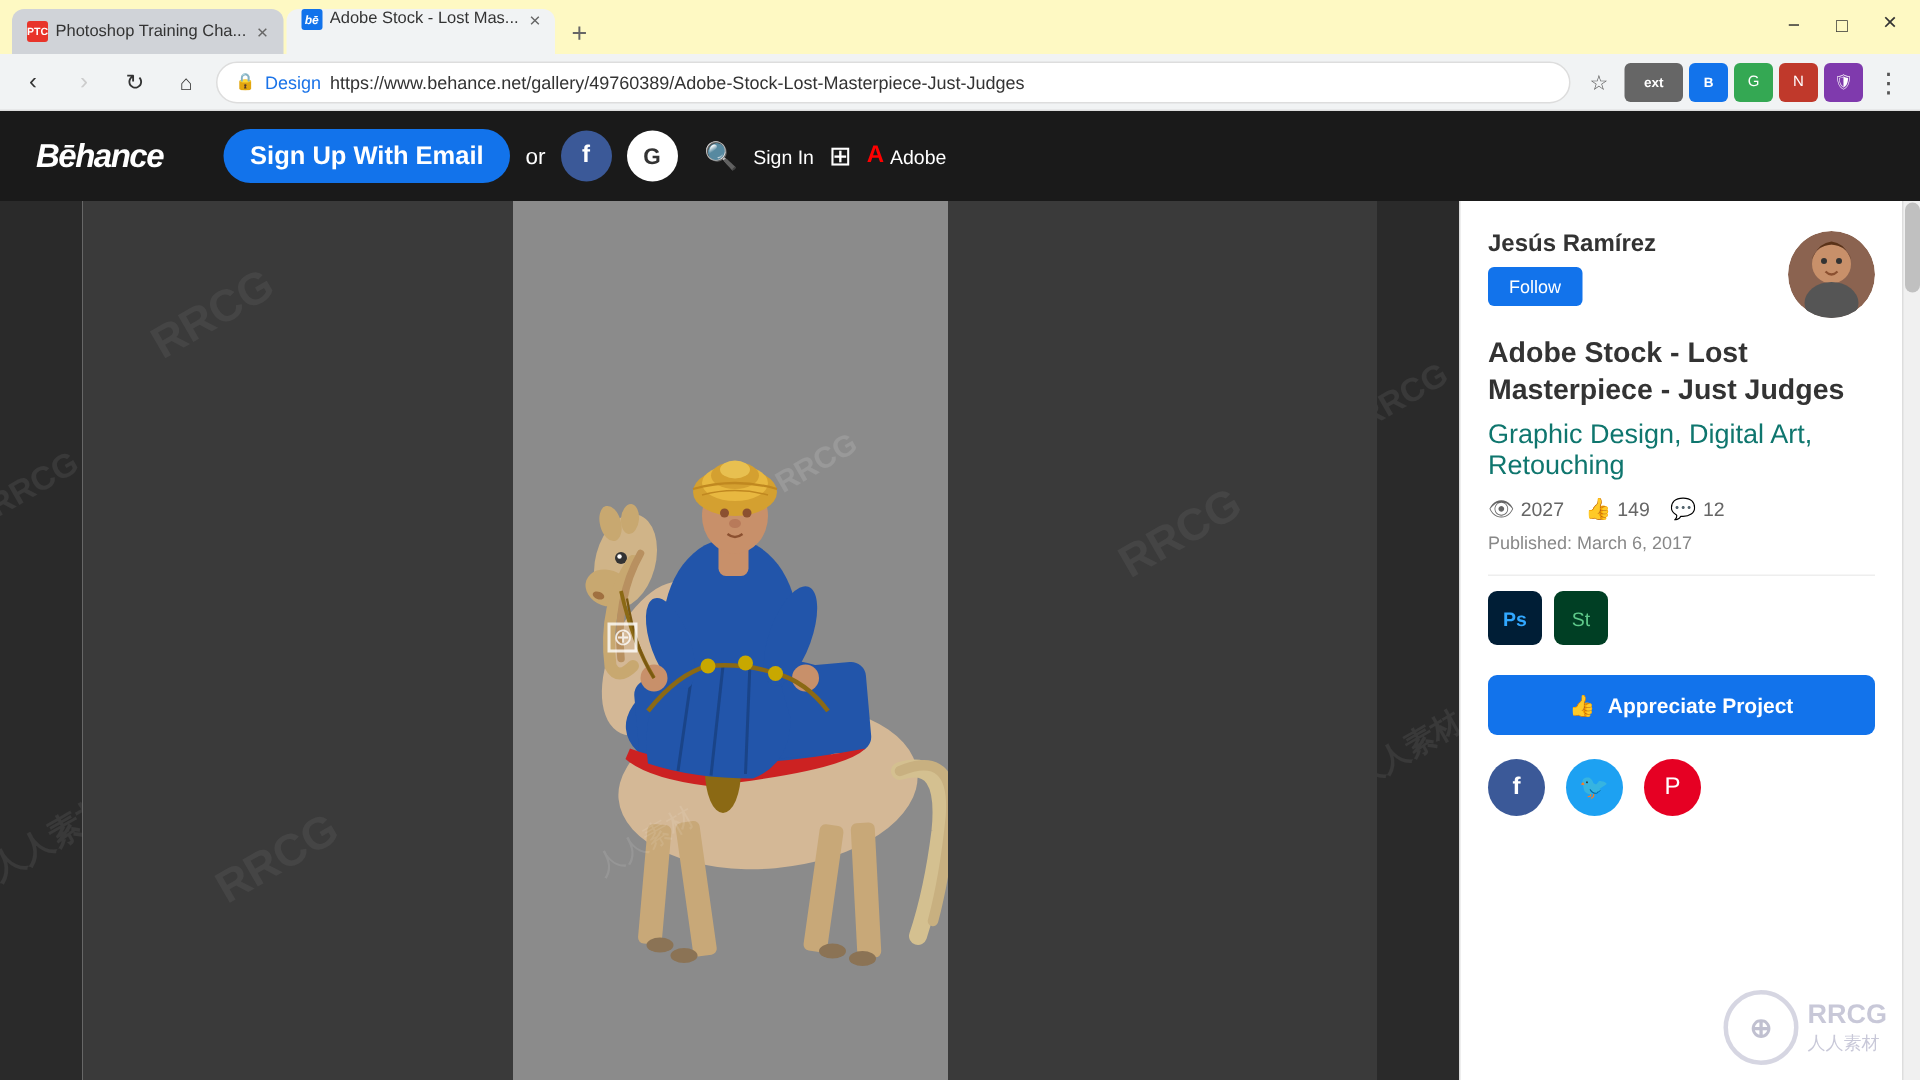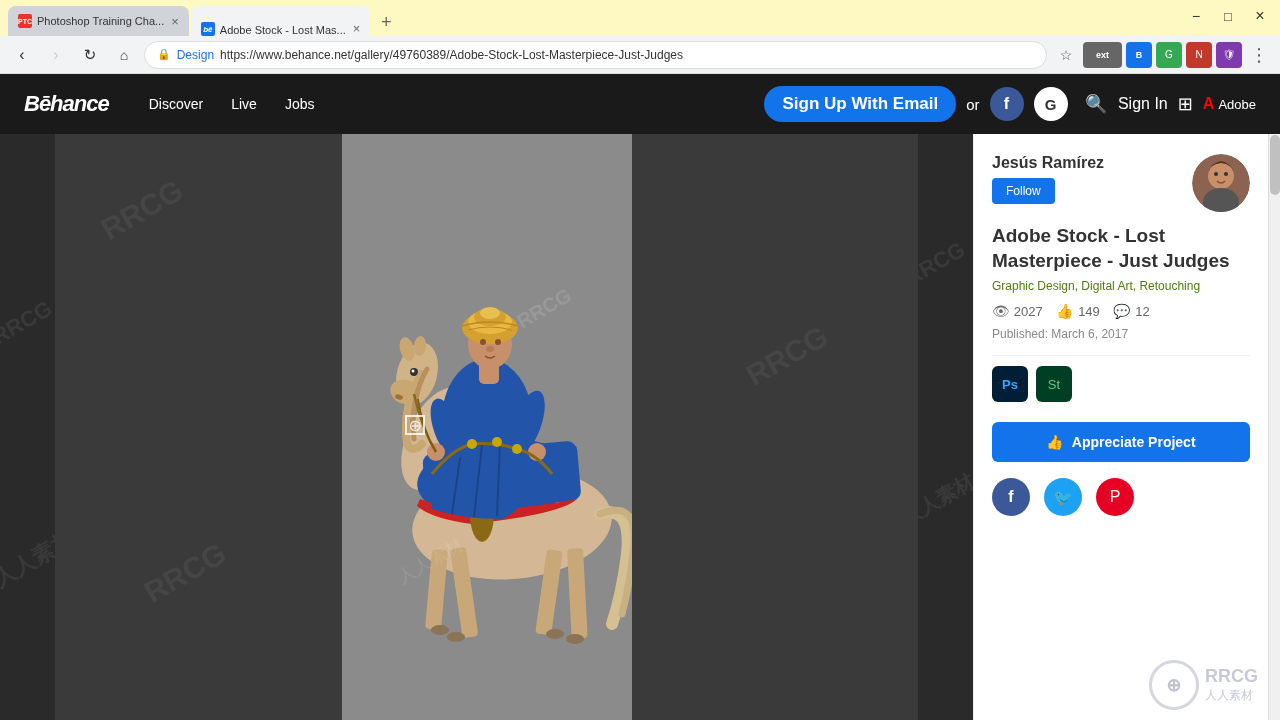--- a/index.html
+++ b/index.html
@@ -11,21 +11,21 @@
 <div>
 
   <div style="display:flex; align-items:flex-end; height:36px; background:#fef9c3; padding:0 8px; gap:2px; position:relative;">
 
     <div style="display:flex; align-items:center; height:30px; background:#d0d3d8; border-radius:8px 8px 0 0; padding:0 10px; font-size:11px; color:#333; gap:5px; max-width:195px; cursor:pointer;">
       <div style="width:14px; height:14px; border-radius:2px; background:#e8342a; display:flex; align-items:center; justify-content:center; font-size:7px; color:white; font-weight:bold; flex-shrink:0;">PTC</div>
       <span style="overflow:hidden; text-overflow:ellipsis; white-space:nowrap;">Photoshop Training Cha...</span>
       <span style="margin-left:2px; color:#666; font-size:13px; cursor:pointer; flex-shrink:0;">×</span>
     </div>
 
-    <div style="display:flex; align-items:flex-end; height:30px; background:#f1f3f4; border-radius:8px 8px 0 0; padding:0 10px; font-size:11px; color:#333; gap:5px; max-width:195px; cursor:pointer;">
+    <div style="display:flex; align-items:flex-start; height:30px; background:#f1f3f4; border-radius:8px 8px 0 0; padding:0 10px; font-size:11px; color:#333; gap:5px; max-width:195px; cursor:pointer;">
       <div style="width:14px; height:14px; border-radius:2px; background:#1273eb; display:flex; align-items:center; justify-content:center; font-size:8px; color:white; font-weight:bold; flex-shrink:0; font-style:italic;">bē</div>
       <span style="overflow:hidden; text-overflow:ellipsis; white-space:nowrap;">Adobe Stock - Lost Mas...</span>
       <span style="margin-left:2px; color:#666; font-size:13px; cursor:pointer; flex-shrink:0;">×</span>
     </div>
     <div style="width:28px; height:28px; display:flex; align-items:center; justify-content:center; cursor:pointer; color:#666; font-size:18px; border-radius:50%;">+</div>
 
     <div style="position:absolute; right:8px; top:4px; display:flex; gap:8px; align-items:center;">
       <div style="width:24px; height:24px; display:flex; align-items:center; justify-content:center; cursor:pointer; font-size:14px; color:#333; border-radius:4px;">
         <span>−</span>
       </div>
@@ -57,32 +57,27 @@
       <div style="width:26px; height:26px; background:#7f3aad; border-radius:4px; display:flex; align-items:center; justify-content:center; cursor:pointer; color:white; font-size:10px;">🛡</div>
       <div style="width:26px; height:26px; display:flex; align-items:center; justify-content:center; cursor:pointer; color:#555; font-size:18px;">⋮</div>
     </div>
   </div>
 </div>
 
 <div style="display:flex; align-items:center; height:60px; background:#1a1a1a; padding:0 24px; gap:0;">
   <div style="color:#fff; font-size:22px; font-weight:bold; letter-spacing:-1px; margin-right:40px; font-style:italic;">
     <span>Bēhance</span>
   </div>
-  <div style="display:flex; gap:28px; align-items:center; flex:1;">
-    <span style="color:#fff; font-size:14px; cursor:pointer;">Discover</span>
-    <span style="color:#fff; font-size:14px; cursor:pointer;">Live</span>
-    <span style="color:#fff; font-size:14px; cursor:pointer;">Jobs</span>
-  </div>
   <div style="display:flex; align-items:center; gap:10px;">
     <button style="background:#1273eb; color:#fff; border:none; border-radius:20px; padding:8px 18px; font-size:17px; cursor:pointer; font-weight:bold;">Sign Up With Email</button>
     <span style="color:#fff; font-size:15px;">or</span>
     <div style="width:34px; height:34px; border-radius:50%; background:#3b5998; color:#fff; display:flex; align-items:center; justify-content:center; cursor:pointer; font-size:16px; font-weight:bold;">f</div>
     <div style="width:34px; height:34px; border-radius:50%; background:#fff; color:#333; display:flex; align-items:center; justify-content:center; cursor:pointer; font-size:15px; font-weight:bold;">G</div>
     <div style="color:#fff; font-size:18px; cursor:pointer; margin-left:8px;">🔍</div>
-    <span style="color:#fff; font-size:16px; cursor:pointer;">Sign In</span>
+    <span style="color:#fff; font-size:13px; cursor:pointer;">Sign In</span>
     <div style="color:#fff; font-size:18px; cursor:pointer;">⊞</div>
     <div style="color:#fff; font-size:13px; cursor:pointer; display:flex; align-items:center; gap:4px;">
       <span style="color:#ff0000; font-weight:bold; font-size:16px;">A</span>
       <span>Adobe</span>
     </div>
   </div>
 </div>
 
 <div style="display:flex; height:calc(720px - 36px - 38px - 60px); position:relative;">
 
@@ -218,21 +213,21 @@
           <circle cx="34" cy="20" r="2" fill="#333"></circle>
           <path d="M25 27 Q29 31 33 27" stroke="#8B5030" stroke-width="1.5" fill="none"></path>
 
           <path d="M16 19 Q18 10 29 9 Q40 10 42 19 Q38 8 29 7 Q20 8 16 19Z" fill="#5a3218"></path>
         </svg>
       </div>
     </div>
 
     <div style="font-size:19px; font-weight:bold; color:#333; margin-bottom:6px; line-height:1.3;">Adobe Stock - Lost Masterpiece - Just Judges</div>
 
-    <div style="color:#4d7c0f; font-size:12px; margin-bottom:10px; cursor:pointer;">Graphic Design, Digital Art, Retouching</div>
+    <div style="color:#0f766e; font-size:18px; margin-bottom:10px; cursor:pointer;">Graphic Design, Digital Art, Retouching</div>
 
     <div style="display:flex; align-items:center; gap:14px; margin-bottom:8px;">
       <div style="display:flex; align-items:center; gap:4px; color:#666; font-size:13px;">
         <span style="font-size:14px;">👁</span>
         <span>2027</span>
       </div>
       <div style="display:flex; align-items:center; gap:4px; color:#666; font-size:13px;">
         <span style="font-size:14px;">👍</span>
         <span>149</span>
       </div>

